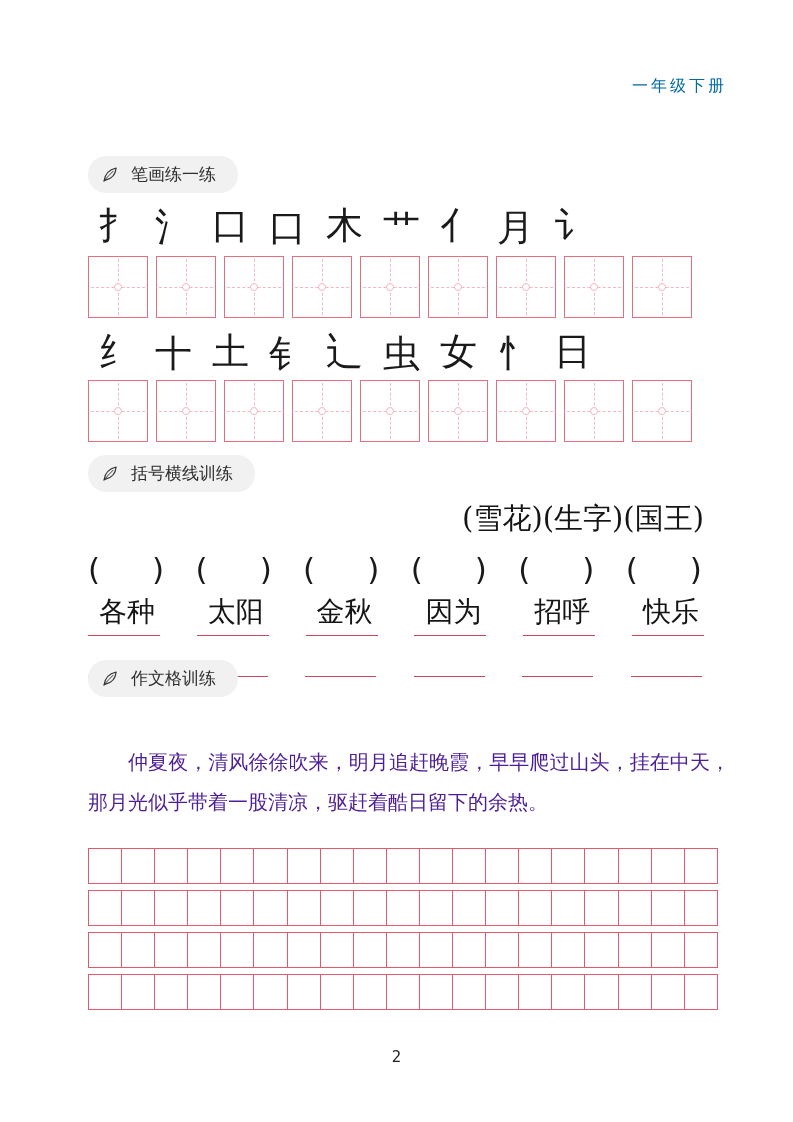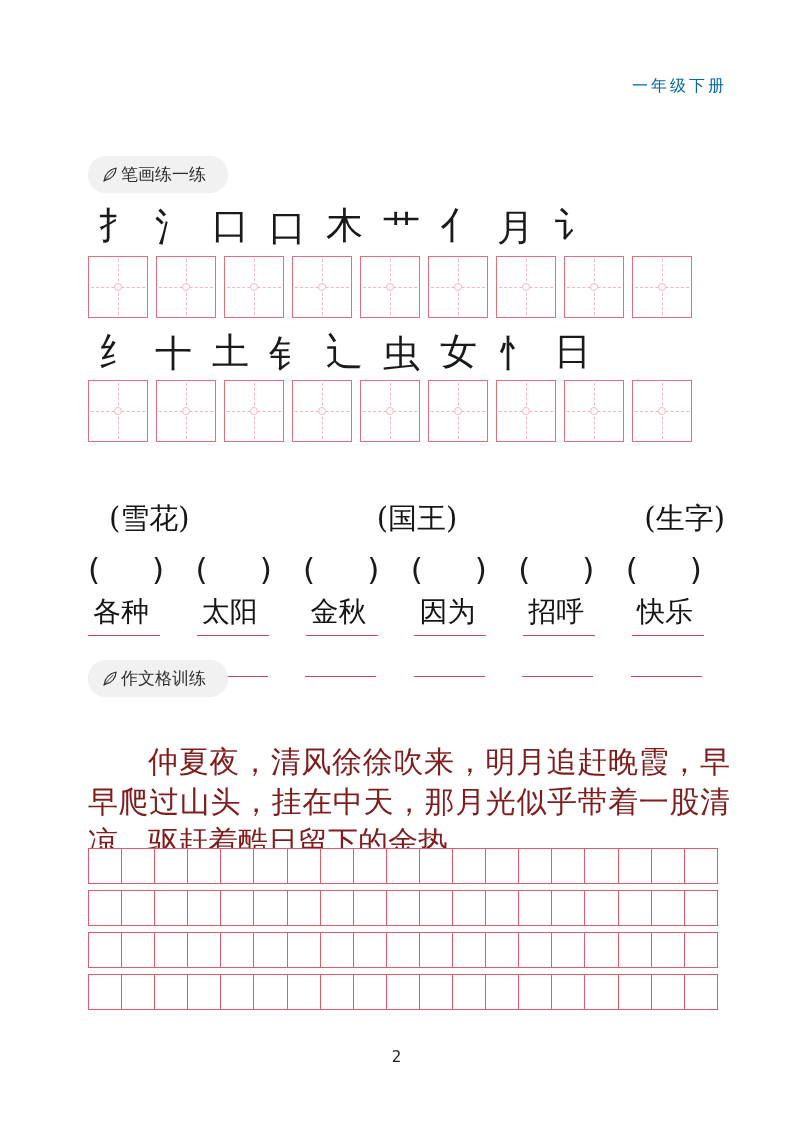--- a/index.html
+++ b/index.html
@@ -8,21 +8,21 @@
     font-family:"DejaVu Sans",sans-serif;color:var(--ink,#1f1f1f);overflow:hidden;
   }
   .hand{font-family:"DejaVu Serif",serif;}
   .abs{position:absolute;left:88px;}
   .header{
     position:absolute;top:76px;right:66px;font-size:16px;letter-spacing:3px;
     color:#0369a1;font-family:"DejaVu Serif",serif;
   }
   
   .pill{
-    display:inline-flex;align-items:center;gap:1px;background:var(--pill-bg,#f1f1f1);
+    display:inline-flex;align-items:center;gap:11px;background:var(--pill-bg,#f1f1f1);
     border-radius:18px;padding:7px 22px 7px 13px;font-size:17px;color:#2d2d2d;
     font-family:"DejaVu Sans",sans-serif;
   }
   .pill svg{display:block;}
   
   .stroke-row{display:flex;width:516px;height:52px;}
   .stroke-char{
     width:57px;text-align:center;font-size:37px;line-height:52px;color:#1a1a1a;
     font-family:"DejaVu Serif",serif;
   }
@@ -33,37 +33,37 @@
     position:relative;width:60px;height:62px;box-sizing:border-box;
     border:1.6px solid var(--box-border,#e4707f);background:#fff;flex:none;
   }
   .tzg .h{position:absolute;left:2px;right:2px;top:50%;border-top:1.3px dashed var(--box-cross,#f2b7c2);}
   .tzg .v{position:absolute;top:2px;bottom:2px;left:50%;border-left:1.3px dashed var(--box-cross,#f2b7c2);}
   .tzg .c{
     position:absolute;left:50%;top:50%;width:6px;height:6px;margin:-4px 0 0 -4px;
     border:1px solid var(--box-cross,#f2b7c2);border-radius:50%;background:#fff;
   }
   
-  .bracket-row{display:flex;justify-content:space-between;width:616px;height:48px;margin-left:21px;}
+  .bracket-row{display:flex;justify-content:flex-end;width:616px;height:48px;}
   .bword{font-size:29px;line-height:48px;color:#151515;}
   .ebracket-row{display:flex;justify-content:space-between;width:614px;height:48px;}
   .ebracket{font-size:31px;line-height:48px;color:#1a1a1a;}
   .ebracket .gap{display:inline-block;width:52px;}
   
   .uword-row{display:flex;justify-content:space-between;width:616px;}
   .uword{
-    display:inline-block;min-width:62px;text-align:left;font-size:28px;line-height:32px;
+    display:inline-block;min-width:62px;text-align:right;font-size:28px;line-height:32px;
     padding:0 5px 7px;border-bottom:1.6px solid var(--underline-red,#c54a5c);color:#151515;
   }
   .uline-row{display:flex;justify-content:space-between;width:614px;}
   .uline{width:71px;height:10px;border-bottom:1.8px solid var(--underline-red,#c54a5c);}
   
   .para{
-    width:642px;font-size:30px;line-height:40px;text-align:justify;text-indent:2em;
-    color:#7f1d1d;font-family:"DejaVu Serif",serif;
+    width:642px;font-size:20px;line-height:40px;text-align:justify;text-indent:2em;
+    color:#4c1d95;font-family:"DejaVu Serif",serif;
   }
   .grid{display:flex;flex-direction:column;gap:6px;}
   .grid-row{display:flex;width:630px;}
   .gcell{
     flex:1;height:36px;box-sizing:border-box;background:#fff;
     border:1.2px solid var(--grid-line,#e25a6c);margin-left:-1.2px;
   }
   .gcell:first-child{margin-left:0;}
   .pagenum{position:absolute;top:1048px;left:0;width:100%;text-align:center;font-size:15px;color:#222;}
 </style>
@@ -194,25 +194,34 @@
         <i class="v"></i>
         <i class="c"></i>
       </div>
       <div class="tzg">
         <i class="h"></i>
         <i class="v"></i>
         <i class="c"></i>
       </div>
     </div>
 
+  <div class="abs" style="top:455px">
+    <div class="pill">
+      <svg width="19" height="19" viewBox="0 0 22 22">
+        <path d="M3.5 18.5 C4.5 11 9 5.5 17.5 3.5 C16.8 11.5 12 16 5.2 17.6 Z" fill="none" stroke="#333" stroke-width="1.4" stroke-linejoin="round"></path>
+        <path d="M3.5 18.5 C7 14.5 10.5 10.5 14 7.2" fill="none" stroke="#333" stroke-width="1.1" stroke-linecap="round"></path>
+      </svg>
+      <span>括号横线训练</span>
+    </div>
+  </div>
 
   <div class="abs bracket-row hand" style="top:494px">
       <span class="bword">(雪花)</span>
+      <span class="bword">(生字)</span>
       <span class="bword">(国王)</span>
-      <span class="bword">(生字)</span>
     </div>
   <div class="abs ebracket-row" style="top:545px">
       <span class="ebracket"><span>(</span><span class="gap"></span><span>)</span></span>
       <span class="ebracket"><span>(</span><span class="gap"></span><span>)</span></span>
       <span class="ebracket"><span>(</span><span class="gap"></span><span>)</span></span>
       <span class="ebracket"><span>(</span><span class="gap"></span><span>)</span></span>
       <span class="ebracket"><span>(</span><span class="gap"></span><span>)</span></span>
       <span class="ebracket"><span>(</span><span class="gap"></span><span>)</span></span>
     </div>
   <div class="abs uword-row hand" style="top:596px">

